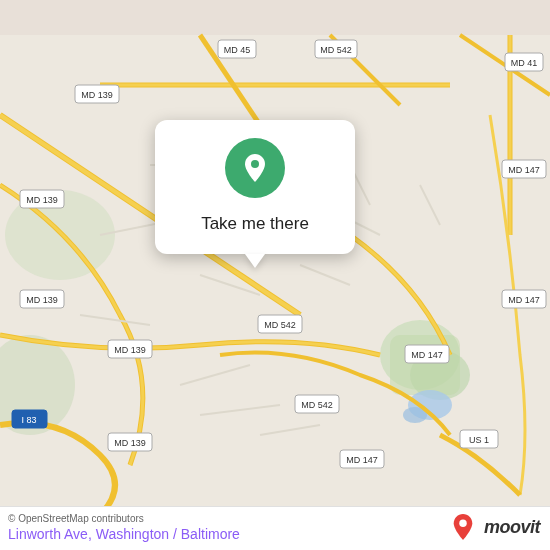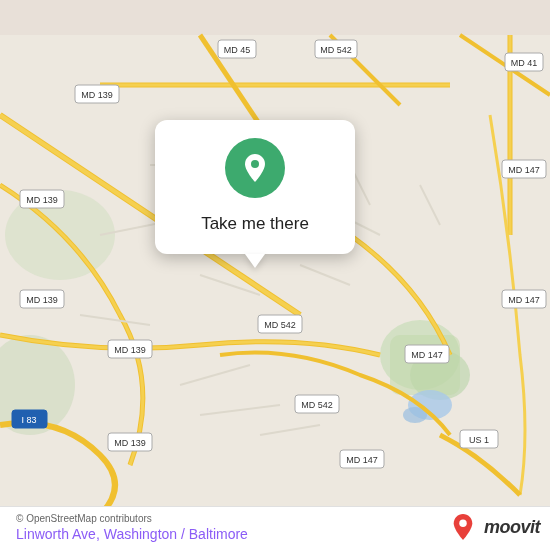--- a/index.html
+++ b/index.html
@@ -83,21 +83,21 @@
       padding: 4px 8px;
     }
 
     
     #bottom-bar {
       position: absolute;
       bottom: 0;
       left: 0;
       width: 100%;
       background: white;
-      padding: 6px 10px 8px 16px;
+      padding: 6px 10px 8px 8px;
       z-index: 20;
       border-top: 1px solid #e0e0e0;
     }
 
     #attribution {
       font-size: 10px;
       color: #666;
       margin-bottom: 2px;
     }
 

